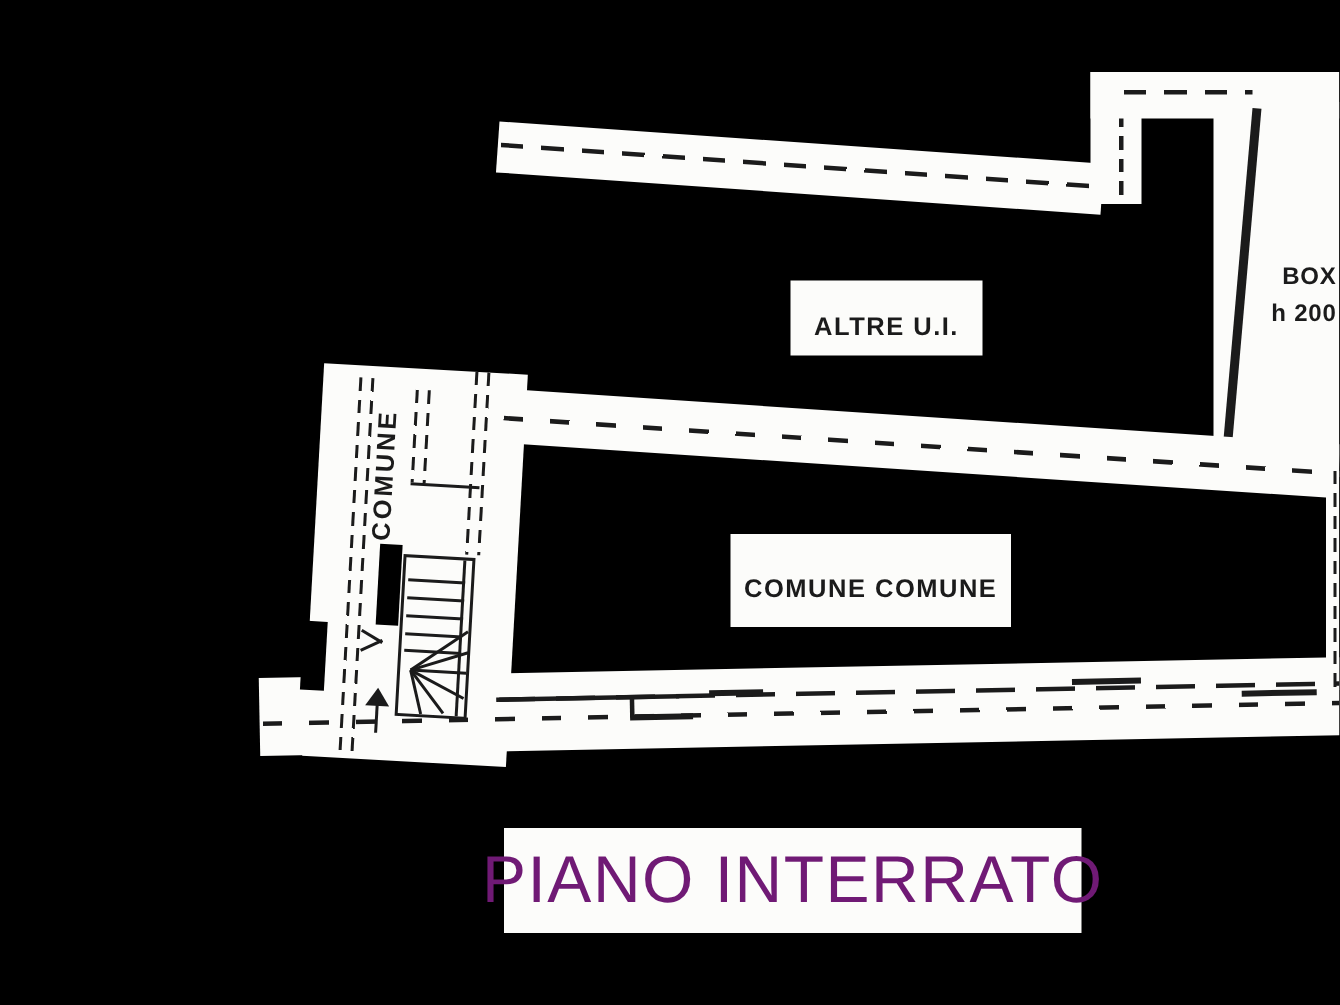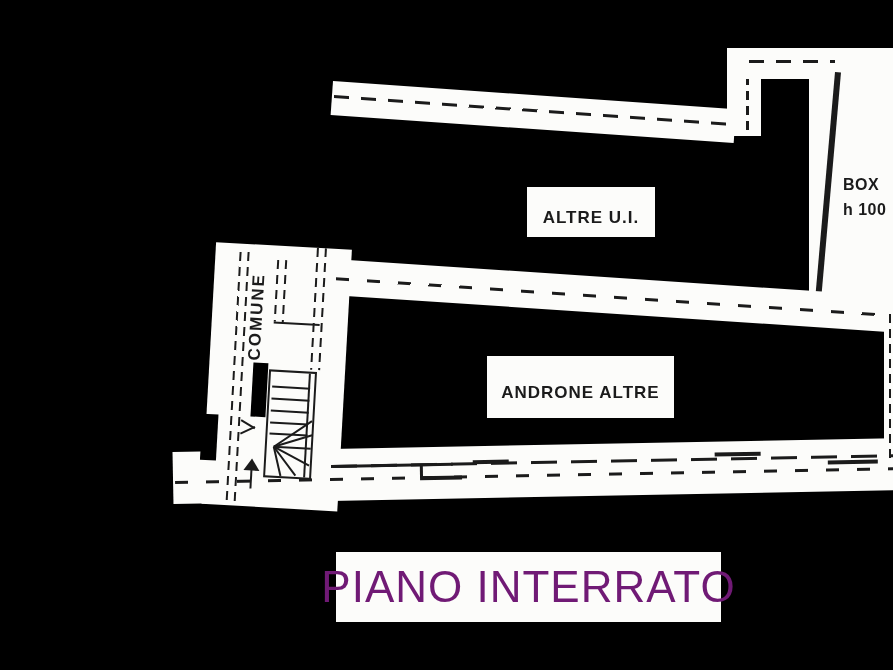--- a/index.html
+++ b/index.html
@@ -19,21 +19,21 @@
   .dash-h{position:absolute;background-image:repeating-linear-gradient(90deg,var(--ink) 0 15px,transparent 15px 27px);}
   .dash-h.sparse{background-image:repeating-linear-gradient(90deg,var(--ink) 0 13px,transparent 13px 31px);}
   .dash-h.long{background-image:repeating-linear-gradient(90deg,var(--ink) 0 26px,transparent 26px 40px);}
   .dash-v{position:absolute;background-image:repeating-linear-gradient(180deg,var(--ink) 0 9px,transparent 9px 15px);}
   .void{position:absolute;background:var(--bg);}
   .label-box{display:flex;align-items:center;justify-content:center;}
   .room-text{font-weight:700;font-size:17px;letter-spacing:1px;color:var(--ink);white-space:nowrap;margin-top:12px;}
   .title-text{font-weight:400;font-size:44px;letter-spacing:1px;color:#701a75;white-space:nowrap;}
   .vlabel{position:absolute;writing-mode:vertical-rl;transform:rotate(180deg);
     font-weight:700;font-size:17px;line-height:1;letter-spacing:2px;color:var(--ink);}
-  .boxlabel{position:absolute;font-weight:700;font-size:16px;line-height:25px;color:var(--ink);text-align:left;letter-spacing:0.5px;}
+  .boxlabel{position:absolute;font-weight:700;font-size:16px;line-height:25px;color:var(--ink);text-align:right;letter-spacing:0.5px;}
   .stairbox{position:absolute;border:2px solid var(--ink);box-sizing:border-box;}
   .fanline{position:absolute;height:2px;background:var(--ink);transform-origin:0 50%;}
   .tri-up{position:absolute;width:0;height:0;border-left:8px solid transparent;border-right:8px solid transparent;border-bottom:12px solid var(--ink);}
 </style>
 </head>
 <body>
 
 <div class="canvas">
 
   <div class="paper" style="left:173px;top:452px;width:722px;height:52px;transform:rotate(-1.1deg);transform-origin:0 50%;"></div>
@@ -88,38 +88,38 @@
 
   <div class="paper" style="left:727px;top:48px;width:166px;height:31px;">
     <div class="dash-h" style="left:22px;top:12px;width:86px;height:3px;"></div>
     <div class="line" style="left:90px;top:21px;width:76px;height:6px;"></div>
   </div>
 
   <div class="paper" style="left:809px;top:68px;width:84px;height:250px;">
     <div class="line" style="left:26px;top:4px;width:6px;height:245px;transform:rotate(5deg);transform-origin:0 0;"></div>
     <div class="boxlabel" style="left:34px;top:104px;width:48px;">
       <div>BOX</div>
-      <div>h 100</div>
+      <div>h 200</div>
     </div>
   </div>
 
   <div class="paper" style="left:333px;top:259px;width:562px;height:36px;transform:rotate(3.8deg);transform-origin:0 0;">
     <div class="dash-h sparse" style="left:4px;right:2px;top:18px;height:3px;"></div>
   </div>
 
   <div class="paper" style="left:884px;top:314px;width:9px;height:146px;">
     <div class="dash-v" style="left:5px;top:0;width:2px;height:146px;"></div>
   </div>
 
   <div class="paper label-box" style="left:527px;top:187px;width:128px;height:50px;">
     <span class="room-text">ALTRE U.I.</span>
   </div>
 
   <div class="paper label-box" style="left:487px;top:356px;width:187px;height:62px;">
-    <span class="room-text">ANDRONE ALTRE</span>
+    <span class="room-text">COMUNE COMUNE</span>
   </div>
 
   <div class="overlay" style="left:173px;top:452px;width:722px;height:52px;transform:rotate(-1.1deg);transform-origin:0 50%;">
     <div class="dash-h long" style="left:158px;right:0;top:16px;height:3px;"></div>
     <div class="dash-h sparse" style="left:2px;right:0;top:29px;height:3px;"></div>
     <div class="line" style="left:160px;top:16px;width:120px;height:3px;"></div>
     <div class="line" style="left:300px;top:14px;width:36px;height:4px;"></div>
     <div class="line" style="left:542px;top:11px;width:46px;height:4px;"></div>
     <div class="line" style="left:655px;top:21px;width:50px;height:4px;"></div>
     <div class="line" style="left:247px;top:18px;width:3px;height:13px;"></div>

